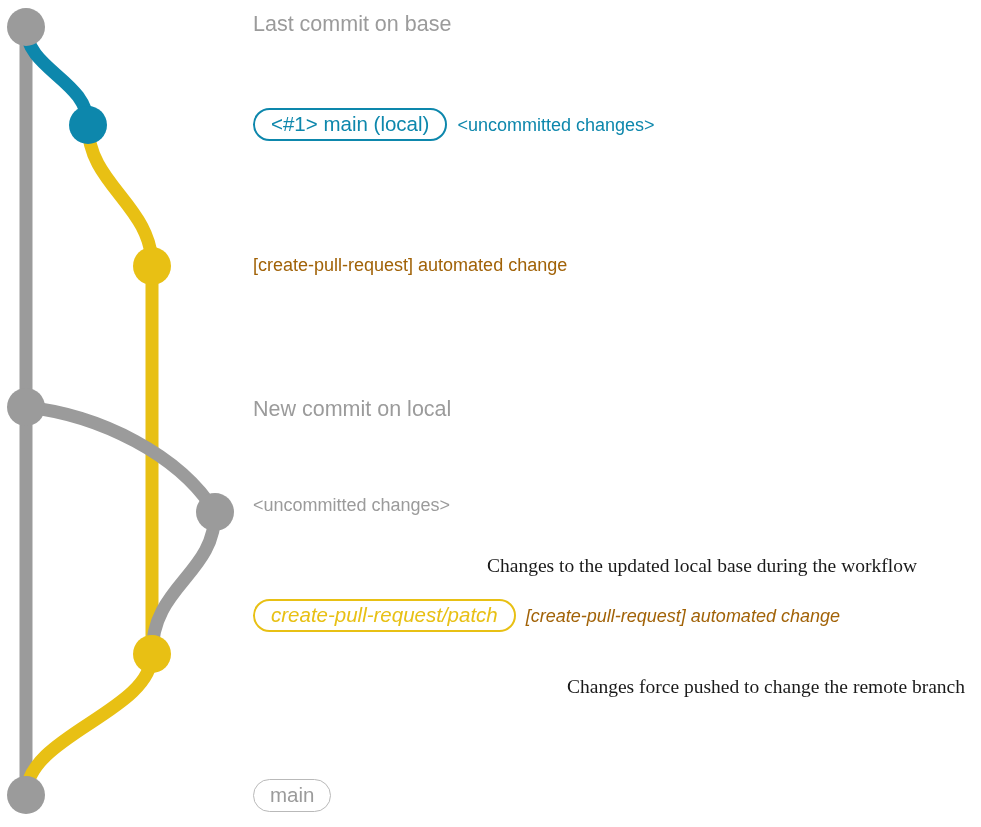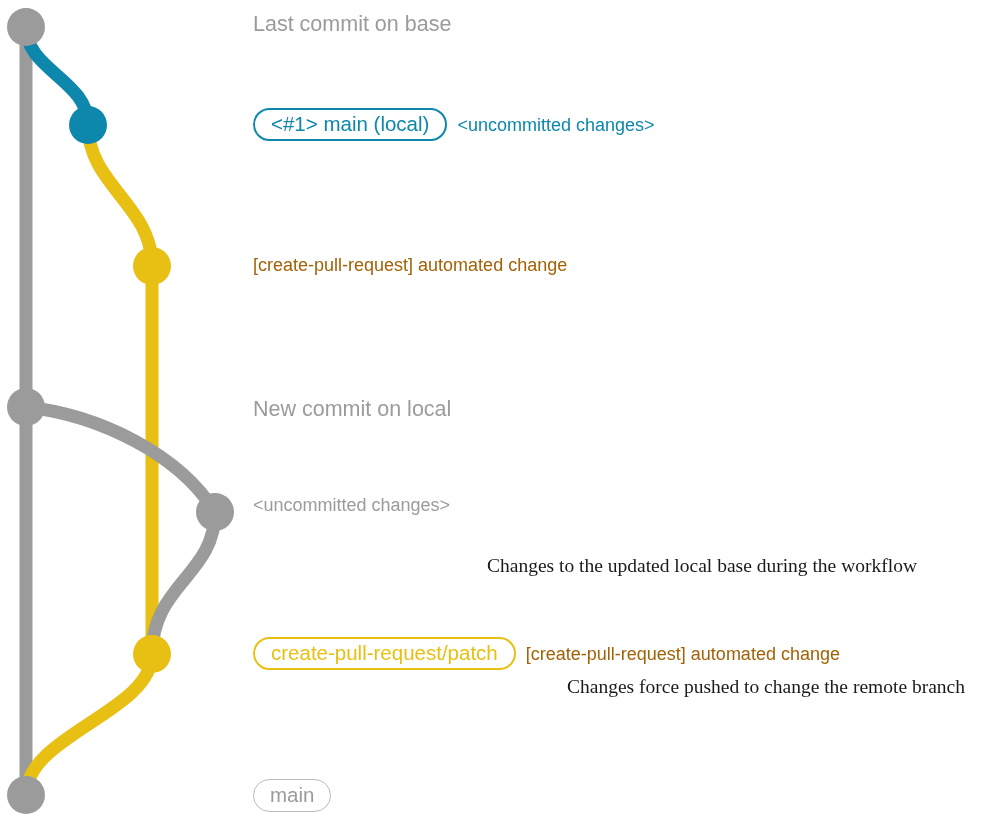--- a/index.html
+++ b/index.html
@@ -150,21 +150,21 @@
 
   <div class="plain-label" style="top:399px;">New commit on local</div>
 
   <div class="row" style="top:496px;">
     <div class="row-inner">
       <span class="subject subject-gray">&lt;uncommitted changes&gt;</span>
     </div>
   </div>
   <div class="desc" style="left:487px; top:520px;margin-top:36px;">Changes to the updated local base during the workflow</div>
 
-  <div class="row" style="top:637px;">
+  <div class="row" style="top:599px;font-style:italic;">
     <div class="row-inner">
       <span class="pill pill-yellow">create-pull-request/patch</span>
       <span class="subject subject-yellow">[create-pull-request] automated change</span>
     </div>
   </div>
   <div class="desc" style="left:567px; top:677px;">Changes force pushed to change the remote branch</div>
 
   <div class="row" style="top:779px;">
     <div class="row-inner">
       <span class="pill pill-gray">main</span>

